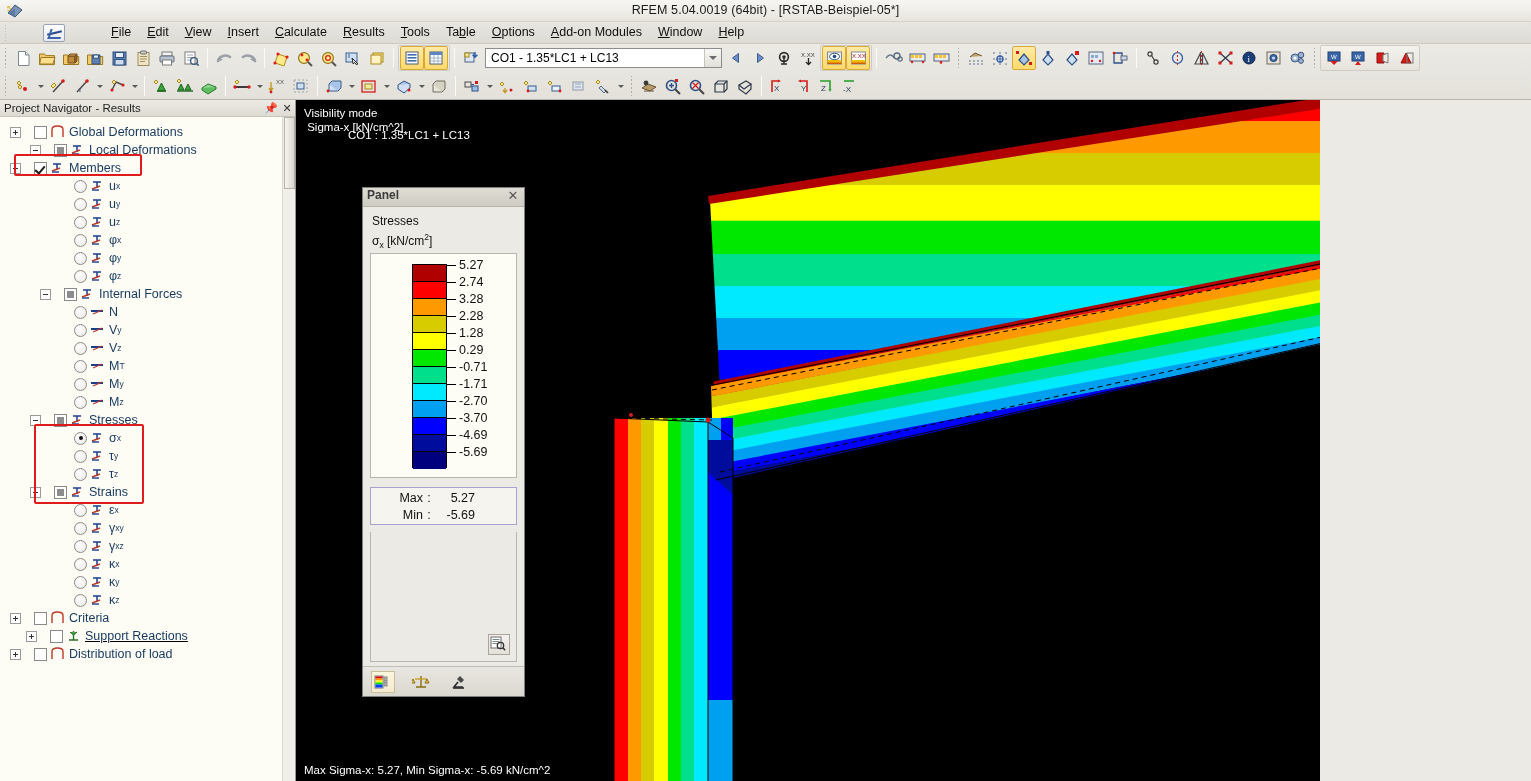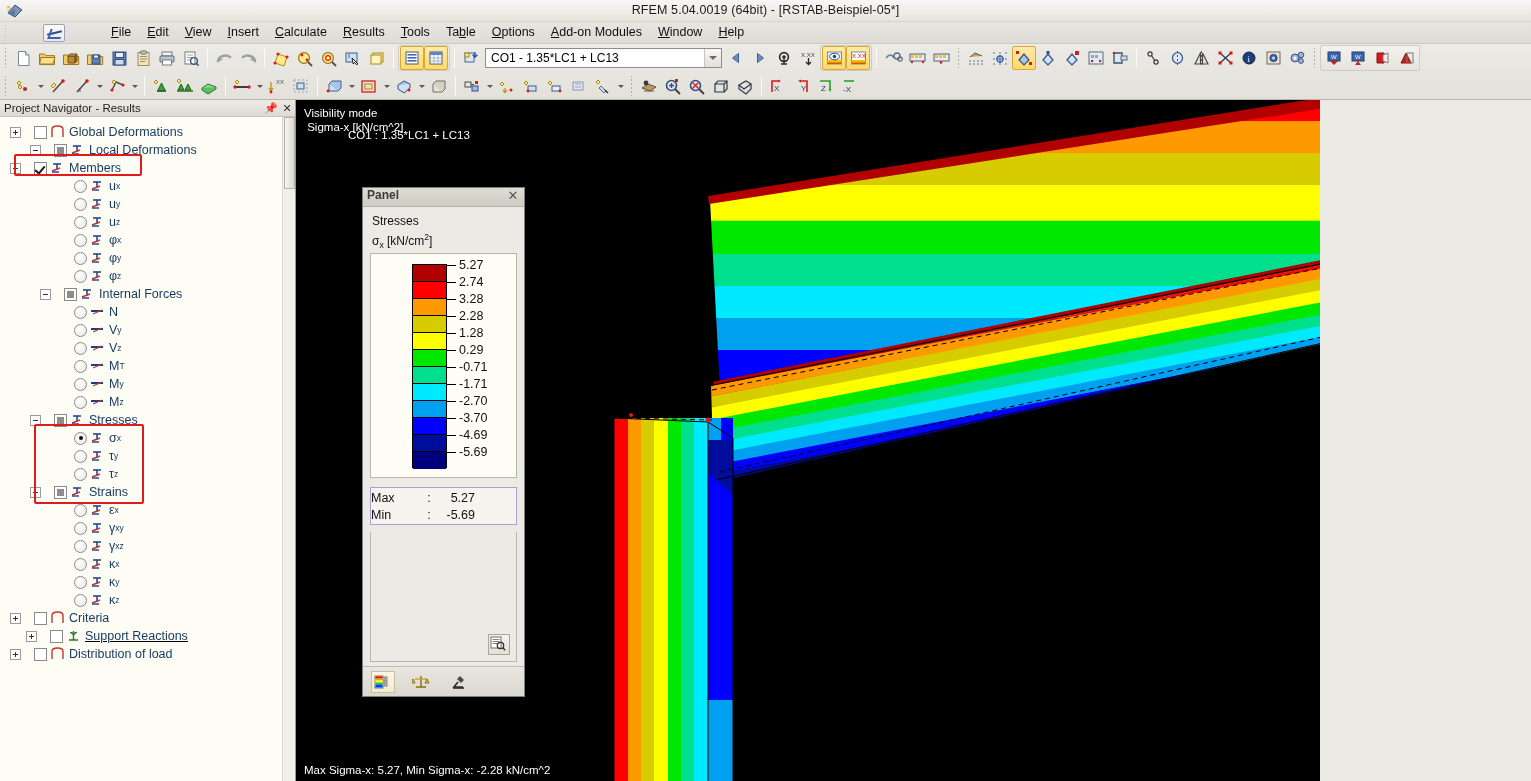--- a/index.html
+++ b/index.html
@@ -164,21 +164,21 @@
      background:#fdfcf5; border:1px solid #b9b5ac;}
   .legend{ position:absolute; left:41px; top:10px; width:35px; height:204px; border:1px solid #000;}
   .lband{ width:100%; height:17px; border-bottom:1px solid #000;}
   .lband:last-child{ border-bottom:none;}
   .ltick{ position:absolute; left:76px; width:9px; height:1px; background:#000;}
   .lval{ position:absolute; left:88px; font-size:12.5px; color:#111; line-height:12px;}
 
   .mmbox{ position:absolute; left:7px; top:280px; width:147px; height:38px;
      background:#f5f4ef; border:1px solid #a7a3d0;}
   .mmrow{ display:flex; font-size:12.5px; color:#111; padding-top:3px;}
-  .mmrow .k{ width:52px; }
+  .mmrow .k{ width:52px; text-align:right;}
   .mmrow .c{ width:12px; text-align:center;}
   .mmrow .v{ width:60px; text-align:right; padding-right:20px;}
 
   .p-area{ position:absolute; left:7px; top:325px; width:147px; height:130px;
      background:#eceae4; border:1px solid #b9b5ac; border-top:none;}
   .zbtn{ position:absolute; right:6px; bottom:6px; width:22px; height:21px;
      background:linear-gradient(to bottom,#f4f2ee,#e3e0d9); border:1px solid #a9a59c;}
   .p-foot{ position:absolute; left:0; bottom:0; width:161px; height:30px;
      background:linear-gradient(to bottom,#e8e6e0,#dbd8d0); border-top:1px solid #c1bdb4;
      display:flex; align-items:center; padding-left:8px; gap:14px;}
@@ -1391,21 +1391,21 @@
       <g fill="#d41c1c">
         <circle cx="412" cy="320" r="2.5"></circle>
         <circle cx="1032" cy="256" r="2.5"></circle>
         <circle cx="335" cy="315" r="2"></circle>
       </g>
     </svg>
 
     <div class="vtext" style="left:8px; top:6px;">Visibility mode</div>
     <div class="vtext" style="left:8px; top:20px;"> Sigma-x [kN/cm^2]</div>
     <div class="vtext" style="left:8px; top:28px;margin-left:44px;">CO1 : 1.35*LC1 + LC13</div>
-    <div class="vstatus">Max Sigma-x: 5.27, Min Sigma-x: -2.28 kN/cm^2</div>
+    <div class="vstatus">Max Sigma-x: 5.27, Min Sigma-x: -5.69 kN/cm^2</div>
   </div>
 
   <div class="panel">
     <div class="panel-tb">
       <span class="ttl">Panel</span>
       <span class="x">✕</span>
     </div>
     <div class="panel-body">
       <div class="p-lab1">Stresses</div>
       <div class="p-lab2">

